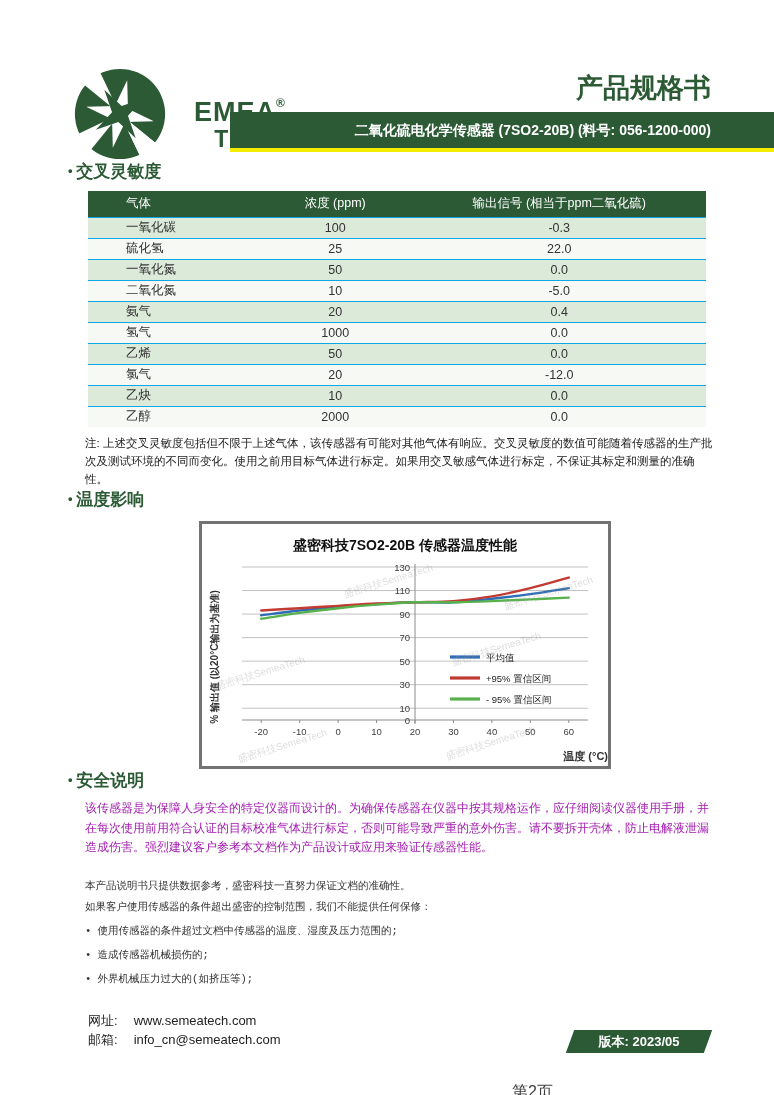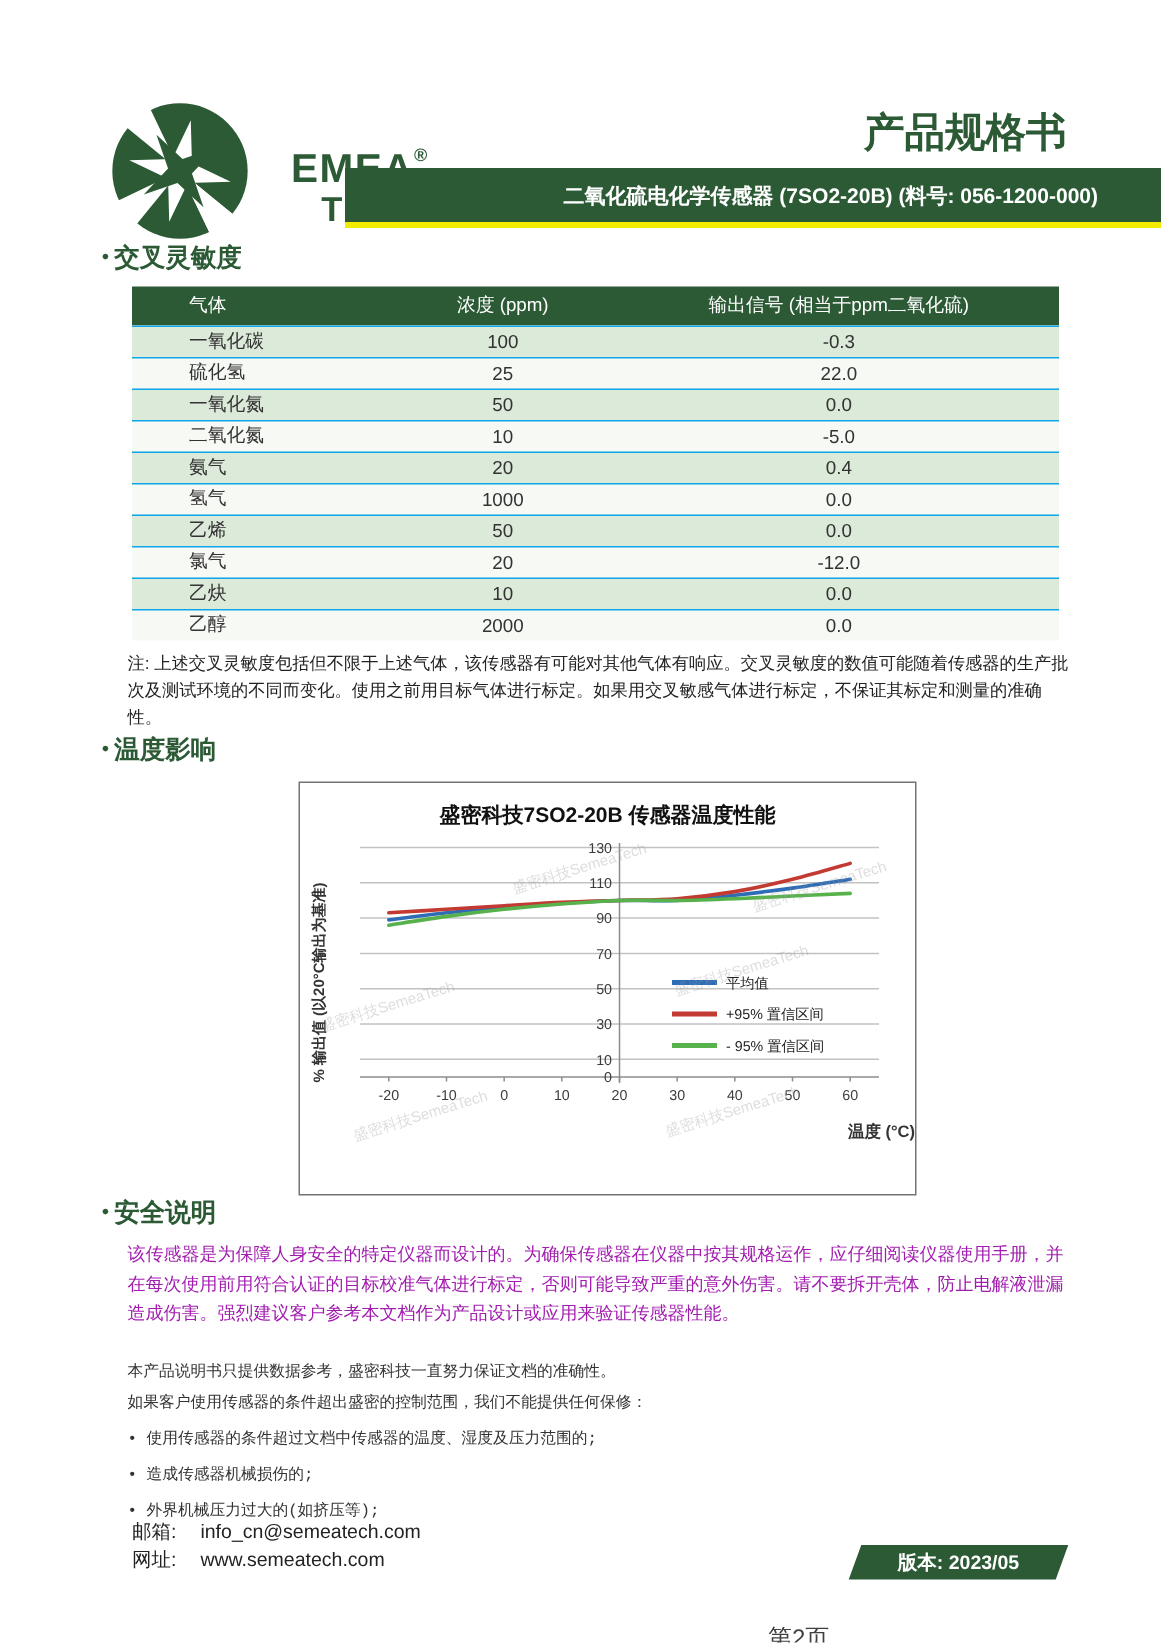--- a/index.html
+++ b/index.html
@@ -11,40 +11,40 @@
   }
   
   .logo { position:absolute; left:72px; top:66px; width:170px; height:96px; }
   .logo svg { position:absolute; left:0; top:0; }
   .logo-text { position:absolute; left:120px; top:30px; text-align:right; background:#fff; padding:1px 2px; line-height:1; }
   .logo-line1 { font-size:27px; font-weight:bold; color:var(--brand); letter-spacing:1px; }
   .logo-reg  { font-size:12px; font-weight:bold; color:var(--brand); vertical-align:14px; }
   .logo-line2 { font-size:23px; font-weight:bold; color:var(--brand); letter-spacing:2px; margin-top:2px; }
   .doc-title { position:absolute; right:63px; top:70px; font-size:27px; font-weight:600; color:var(--brand); }
   .product-bar { position:absolute; left:230px; right:0; top:112px; height:36px; background:var(--brand);
-    color:#fff; font-size:14px; font-weight:bold; line-height:36px; text-align:right; padding-right:42px; }
+    color:#fff; font-size:14px; font-weight:bold; line-height:36px; text-align:right; padding-right:63px; }
   .accent-line { position:absolute; left:230px; right:0; top:148px; height:4px; background:var(--yellow); }
   
   .content { position:absolute; left:0; top:160px; width:774px; padding:0 92px 0 85px; }
   h2.sec { font-size:17px; font-weight:bold; color:var(--brand); margin:0 0 0 -17px; }
   h2.sec::before { content:"• "; font-size:13px; vertical-align:2px; }
   .sec1 { margin-top:8px; }
   table.xs { border-collapse:collapse; width:618px; margin:8px 0 0 3px; font-size:12.5px; table-layout:fixed; }
   table.xs col.c1 { width:27.5%; } table.xs col.c2 { width:25%; } table.xs col.c3 { width:47.5%; }
   table.xs th { background:var(--brand); color:#fff; font-weight:normal; height:26px; }
   table.xs th:first-child, table.xs td:first-child { text-align:left; padding-left:38px; }
   table.xs th:not(:first-child), table.xs td:not(:first-child) { text-align:center; }
   table.xs td { height:21px; border-top:1px solid #0ea5e9; color:#333; }
   table.xs tr.even td { background:var(--rowg); }
   table.xs tr.odd  td { background:var(--rowl); }
   .note { margin-top:8px; font-size:11.5px; line-height:1.55; color:#222; width:628px; }
   .sec2 { margin-top:15px; }
   
-  .chart-box { position:relative; width:412px; height:276px; margin:10px 0 0 114px;
-    border:1px solid #737373; background:#fff; overflow:hidden; }
+  .chart-box { position:relative; width:412px; height:248px; margin:10px 0 0 114px;
+    border:3px solid #737373; background:#fff; overflow:hidden; }
   .chart-title { text-align:center; margin-top:13px; font-size:14px; font-weight:bold; color:#111; }
   .chart-body { display:flex; margin-top:2px; }
   .ylab { width:26px; display:flex; align-items:center; justify-content:center; }
   .ylab span { transform:rotate(-90deg); white-space:nowrap; font-size:10px; font-weight:bold; color:#333; }
   .xlab { text-align:right; font-size:11px; font-weight:bold; color:#333; margin-top:-8px; }
   .wm { position:absolute; font-size:10px; color:#9a9a9a; opacity:.33; white-space:nowrap;
     transform:rotate(-17deg); pointer-events:none; }
   .chart-plot text { font-family:"Liberation Sans","DejaVu Sans",sans-serif; }
   
   .sec3 { margin-top:14px; }
@@ -234,21 +234,21 @@
     <p>如果客户使用传感器的条件超出盛密的控制范围，我们不能提供任何保修：</p>
     <ul>
         <li>使用传感器的条件超过文档中传感器的温度、湿度及压力范围的;</li>
         <li>造成传感器机械损伤的;</li>
         <li>外界机械压力过大的(如挤压等);</li>
       </ul>
   </div>
 </div>
 
 <div class="footer-left">
+  <div><span class="lbl">网址:</span>
+       <span>www.semeatech.com</span></div>
   <div><span class="lbl">邮箱:</span>
        <span>info_cn@semeatech.com</span></div>
-  <div><span class="lbl">网址:</span>
-       <span>www.semeatech.com</span></div>
 </div>
 <div class="page-num">第2页</div>
 <div class="version-badge">
   <span>版本: 2023/05</span>
 </div>
 
 </body></html>

